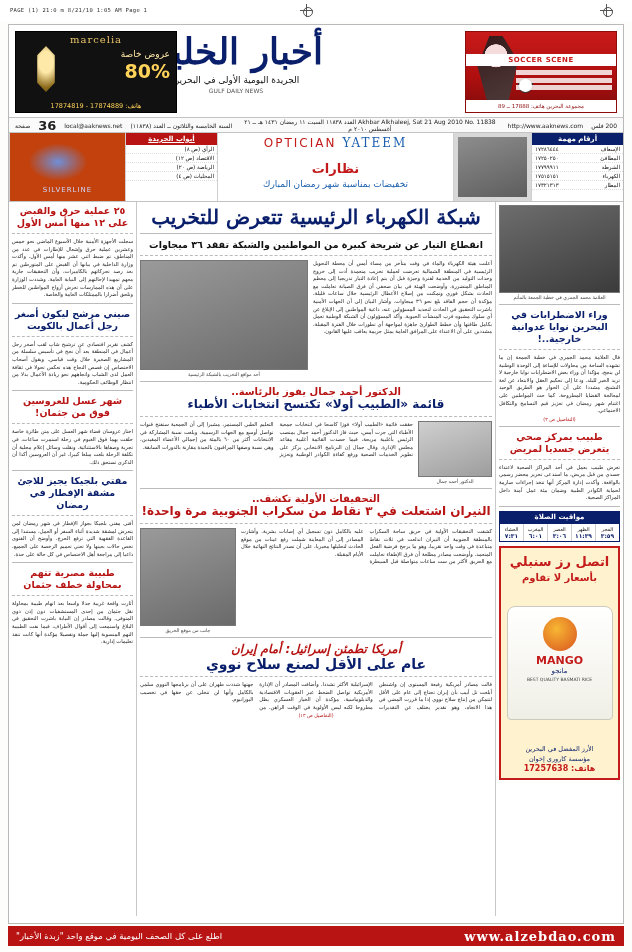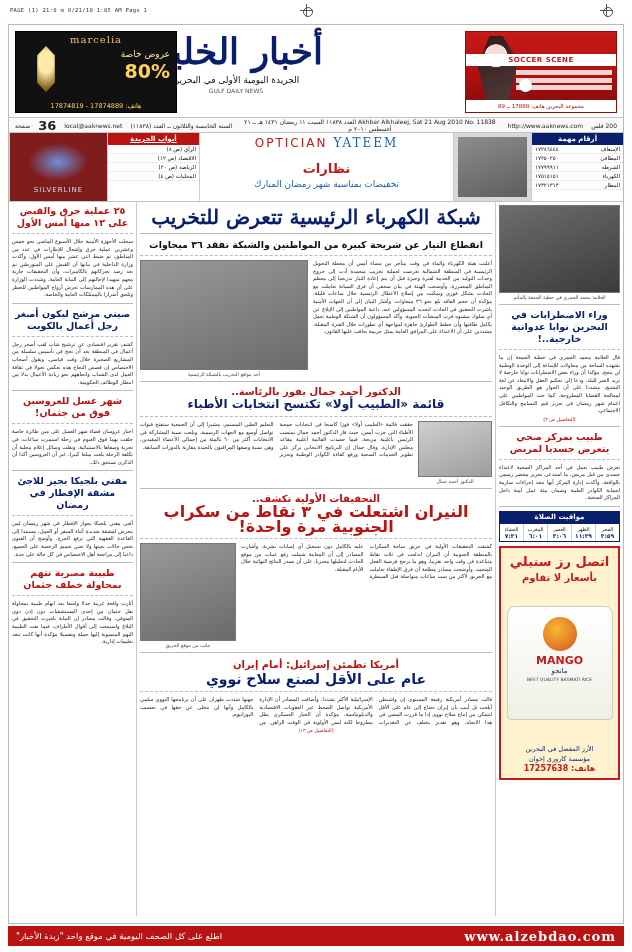--- a/index.html
+++ b/index.html
@@ -52,21 +52,21 @@
   .ad-yateem{flex:1;background:#fff;}
   .ad-yateem .ytop{height:20px;background:#ffffff;display:flex;align-items:center;justify-content:center;gap:6px;}
   .ad-yateem .ylogo{font-family:"DejaVu Serif",serif;font-size:12px;letter-spacing:2px;color:#1a5fae;direction:ltr;}
   .ad-yateem .ylogo2{font-size:12px;color:#c21a1a;direction:ltr;letter-spacing:2px;}
   .ad-yateem .yar{text-align:center;font-size:13px;color:#c21a1a;font-weight:bold;margin-top:8px;}
   .ad-yateem .yar2{text-align:center;font-size:9px;color:#1a5fae;margin-top:3px;}
   .ad-num{width:92px;background:#fff;}
   .ad-num .row{display:flex;justify-content:space-between;font-size:5.5px;padding:1px 3px;border-bottom:1px dotted #ddd;}
   .ad-face{width:78px;background:#d8d8d8;}
   .ad-face .ph{position:absolute;inset:4px;background:linear-gradient(160deg,#8d8d8d,#5d5d5d);}
-  .ad-silver{width:98px;background:#7f1d1d;}
+  .ad-silver{width:116px;background:#c2410c;}
   .ad-silver .txt{position:absolute;left:0;right:0;bottom:6px;text-align:center;color:#cfd8ff;font-size:7px;direction:ltr;letter-spacing:1px;}
   .ad-silver .glow{position:absolute;left:18px;top:10px;width:60px;height:38px;background:radial-gradient(ellipse,#6f8fd8 0%,rgba(13,13,34,0) 70%);}
 
   
   .body{display:flex;height:714px;}
   .col{box-sizing:border-box;}
   .col-right{width:128px;border-left:1px solid #c9c9c9;padding:3px;}
   .col-mid{flex:1;padding:3px;}
   .col-left{width:128px;border-right:1px solid #c9c9c9;padding:3px;}
 
@@ -75,21 +75,21 @@
   .h-sub{font-size:9.5px;font-weight:bold;text-align:center;color:#111;margin-top:3px;line-height:13px;}
   .rule{height:1px;background:#bbb;margin:4px 0;}
   .rule-d{border-top:1px dashed #bbb;margin:4px 0;}
   .txt{font-size:5.2px;line-height:7.6px;text-align:justify;color:#222;}
   .cols2{column-count:2;column-gap:6px;}
   .cols3{column-count:3;column-gap:6px;}
   .cap{font-size:4.8px;color:#444;text-align:center;margin-top:2px;}
   .photo{background:linear-gradient(160deg,#9a9a9a,#6a6a6a);border:1px solid #777;}
   .photo.dark{background:linear-gradient(160deg,#6d6d6d,#3b3b3b);}
   .photo.light{background:linear-gradient(160deg,#cfcfcf,#9d9d9d);}
-  .redhead{font-size:16px;font-weight:bold;color:#b81414;text-align:center;line-height:15px;}
+  .redhead{font-size:12px;font-weight:bold;color:#b81414;text-align:center;line-height:15px;}
   .bluehead{font-size:12px;font-weight:bold;color:#0a1f6b;text-align:center;line-height:15px;}
   .kicker{font-size:10px;color:#b81414;text-align:center;font-weight:bold;}
   .more{font-size:4.8px;color:#b81414;text-align:center;margin-top:2px;}
 
   
   .boxhead{background:#0a1f6b;color:#fff;font-size:7px;text-align:center;padding:2px 0;font-weight:bold;}
   .boxhead.red{background:#b81414;text-decoration:underline;}
   .sidehead{font-size:9.5px;font-weight:bold;color:#0a1f6b;text-align:center;line-height:12px;}
   .sidehead.red{color:#b81414;}
 
@@ -332,21 +332,21 @@
         <div style="display:flex;gap:5px;">
           <div style="flex:1;" class="txt cols2">كشفت التحقيقات الأولية في حريق ساحة السكراب بالمنطقة الجنوبية أن النيران اندلعت في ثلاث نقاط متباعدة في وقت واحد تقريبا، وهو ما يرجح فرضية الفعل المتعمد. وأوضحت مصادر مطلعة أن فرق الإطفاء تعاملت مع الحريق لأكثر من ست ساعات متواصلة قبل السيطرة عليه بالكامل دون تسجيل أي إصابات بشرية. وأشارت المصادر إلى أن المعاينة شملت رفع عينات من موقع الحادث لتحليلها مخبريا، على أن تصدر النتائج النهائية خلال الأيام المقبلة.</div>
           <div style="width:96px;">
             <div class="photo mid-photo2"></div>
             <div class="cap">جانب من موقع الحريق</div>
           </div>
         </div>
 
         <div class="rule"></div>
 
-        <div class="redhead" style="font-size:10px;">أمريكا تطمئن إسرائيل: أمام إيران</div>
+        <div class="redhead" style="font-size:12px;font-style:italic;">أمريكا تطمئن إسرائيل: أمام إيران</div>
         <div class="bluehead" style="font-size:14px;">عام على الأقل لصنع سلاح نووي</div>
         <div class="rule-d"></div>
         <div class="txt cols3">قالت مصادر أمريكية رفيعة المستوى إن واشنطن أبلغت تل أبيب بأن إيران تحتاج إلى عام على الأقل لتتمكن من إنتاج سلاح نووي إذا ما قررت المضي في هذا الاتجاه، وهو تقدير يختلف عن التقديرات الإسرائيلية الأكثر تشددا. وأضافت المصادر أن الإدارة الأمريكية تواصل الضغط عبر العقوبات الاقتصادية والدبلوماسية، مؤكدة أن الخيار العسكري يظل مطروحا لكنه ليس الأولوية في الوقت الراهن. من جهتها شددت طهران على أن برنامجها النووي سلمي بالكامل وأنها لن تتخلى عن حقها في تخصيب اليورانيوم.</div>
         <div class="more">(التفاصيل ص ١٣)</div>
       </div>
 
       <div class="col col-left">
         <div class="sidehead red">٢٥ عملية حرق والقبض على ١٢ منها أمس الأول</div>
         <div class="rule-d"></div>
         <div class="txt">سجلت الأجهزة الأمنية خلال الأسبوع الماضي نحو خمس وعشرين عملية حرق وإشعال للإطارات في عدد من المناطق، تم ضبط اثني عشر منها أمس الأول. وأكدت وزارة الداخلية في بيانها أن القبض على المتورطين تم بعد رصد تحركاتهم بالكاميرات، وأن التحقيقات جارية معهم تمهيدا لإحالتهم إلى النيابة العامة. وشددت الوزارة على أن هذه الممارسات تعرض أرواح المواطنين للخطر وتلحق أضرارا بالممتلكات العامة والخاصة.</div>

